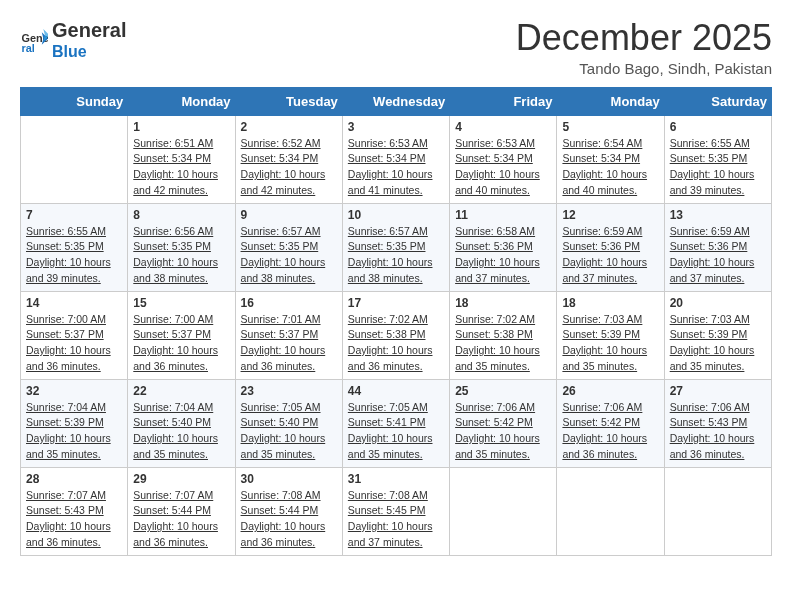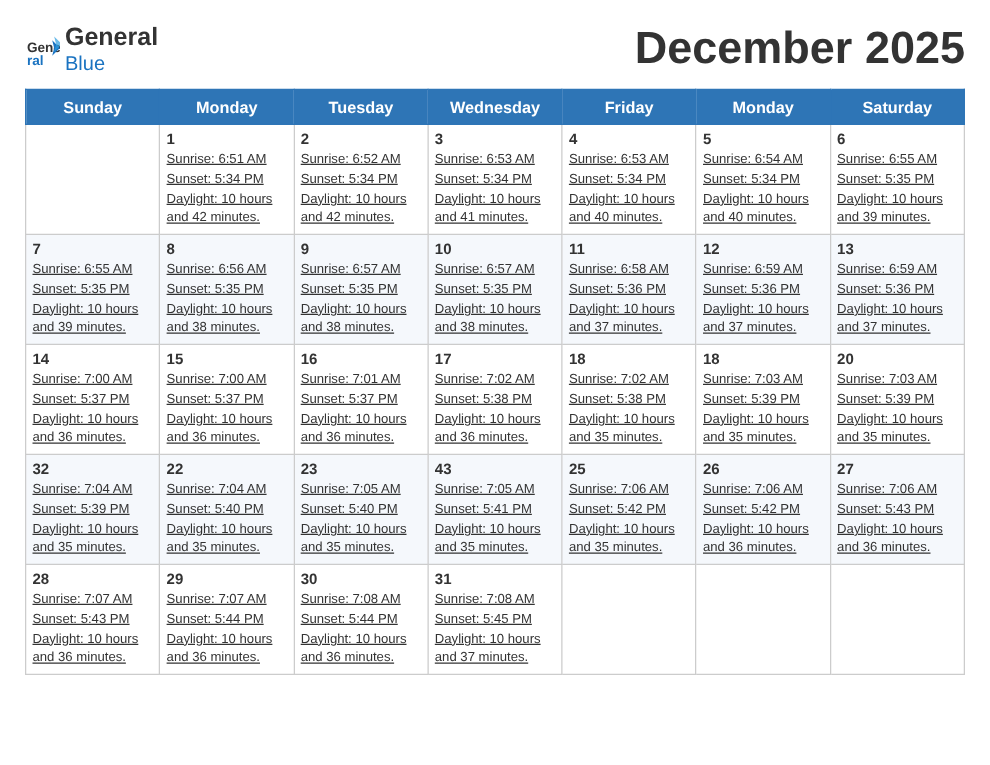--- a/index.html
+++ b/index.html
@@ -29,39 +29,39 @@
     }
     .logo-icon {
       width: 28px;
       height: 28px;
     }
     .title-block {
       text-align: right;
     }
     .month-title {
       font-size: 36px;
-      font-weight: bold;
+      font-weight: normal;
       color: #333;
       line-height: 1.1;
     }
     .location-title {
       font-size: 15px;
       color: #555;
       margin-top: 2px;
     }
     table {
       width: 100%;
       border-collapse: collapse;
       font-size: 11px;
     }
     thead tr th {
       background-color: #2e75b6;
       color: #fff;
-      padding: 6px 17px;
-      text-align: center;
+      padding: 6px 4px;
+      text-align: right;
       font-size: 13px;
       font-weight: bold;
       border: 1px solid #2e75b6;
     }
     tbody tr td {
       border: 1px solid #ccc;
       vertical-align: top;
       padding: 4px 5px;
       width: 14.28%;
       height: 88px;
@@ -94,25 +94,26 @@
   <div class="header-row">
     <div class="logo">
       <svg class="logo-icon" viewBox="0 0 36 36">
         <text x="2" y="20" font-size="14" font-weight="bold" fill="#333">Gene</text>
         <text x="2" y="33" font-size="14" font-weight="bold" fill="#1a73c1">ral</text>
         <polygon points="28,8 36,16 28,24 30,16" fill="#1a73c1"></polygon>
         <polygon points="30,4 38,12 30,20 32,12" fill="#2e9ee0" opacity="0.7"></polygon>
       </svg>
       <div>
         <div style="font-size:20px;font-weight:bold;color:#333;line-height:1.2;">General</div>
-        <div style="font-size:16px;font-weight:normal;color:#1a73c1;line-height:1.2;">Blue</div>
+        <div style="font-size:16px;font-weight:bold;color:#1a73c1;line-height:1.2;">Blue</div>
       </div>
     </div>
     <div class="title-block">
       <div class="month-title">December 2025</div>
+      <div class="location-title">Tando Bago, Sindh, Pakistan</div>
     </div>
   </div>
 
   <table>
     <thead>
       <tr>
       <th>Sunday</th>
           <th>Monday</th>
           <th>Tuesday</th>
           <th>Wednesday</th>
@@ -216,21 +217,21 @@
           </td>
           <td>
             <span class="day-number">22</span>
 <div class="day-info">Sunrise: 7:04 AM<br>Sunset: 5:40 PM<br>Daylight: 10 hours and 35 minutes.</div>
           </td>
           <td>
             <span class="day-number">23</span>
 <div class="day-info">Sunrise: 7:05 AM<br>Sunset: 5:40 PM<br>Daylight: 10 hours and 35 minutes.</div>
           </td>
           <td>
-            <span class="day-number">43</span>
+            <span class="day-number">44</span>
 <div class="day-info">Sunrise: 7:05 AM<br>Sunset: 5:41 PM<br>Daylight: 10 hours and 35 minutes.</div>
           </td>
           <td>
             <span class="day-number">25</span>
 <div class="day-info">Sunrise: 7:06 AM<br>Sunset: 5:42 PM<br>Daylight: 10 hours and 35 minutes.</div>
           </td>
           <td>
             <span class="day-number">26</span>
 <div class="day-info">Sunrise: 7:06 AM<br>Sunset: 5:42 PM<br>Daylight: 10 hours and 36 minutes.</div>
           </td>

